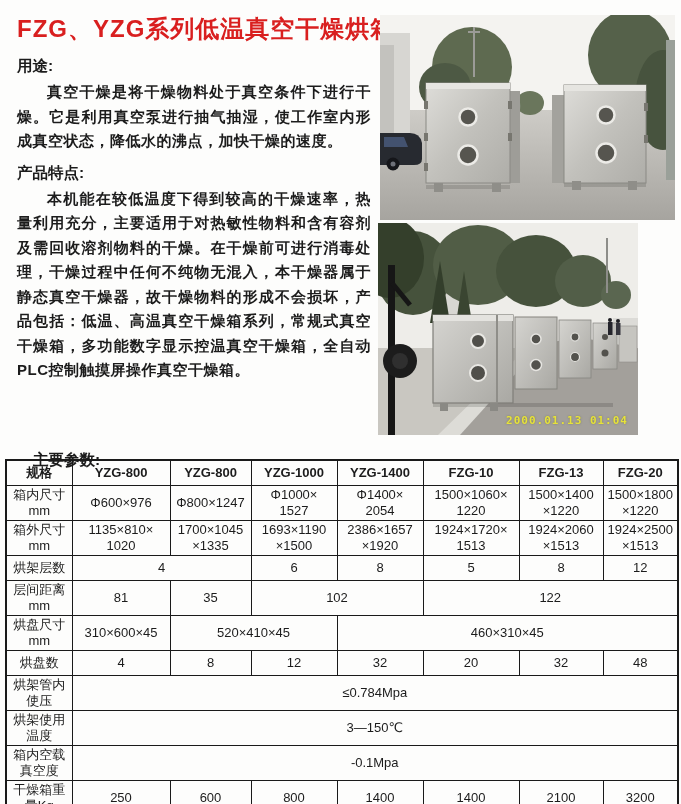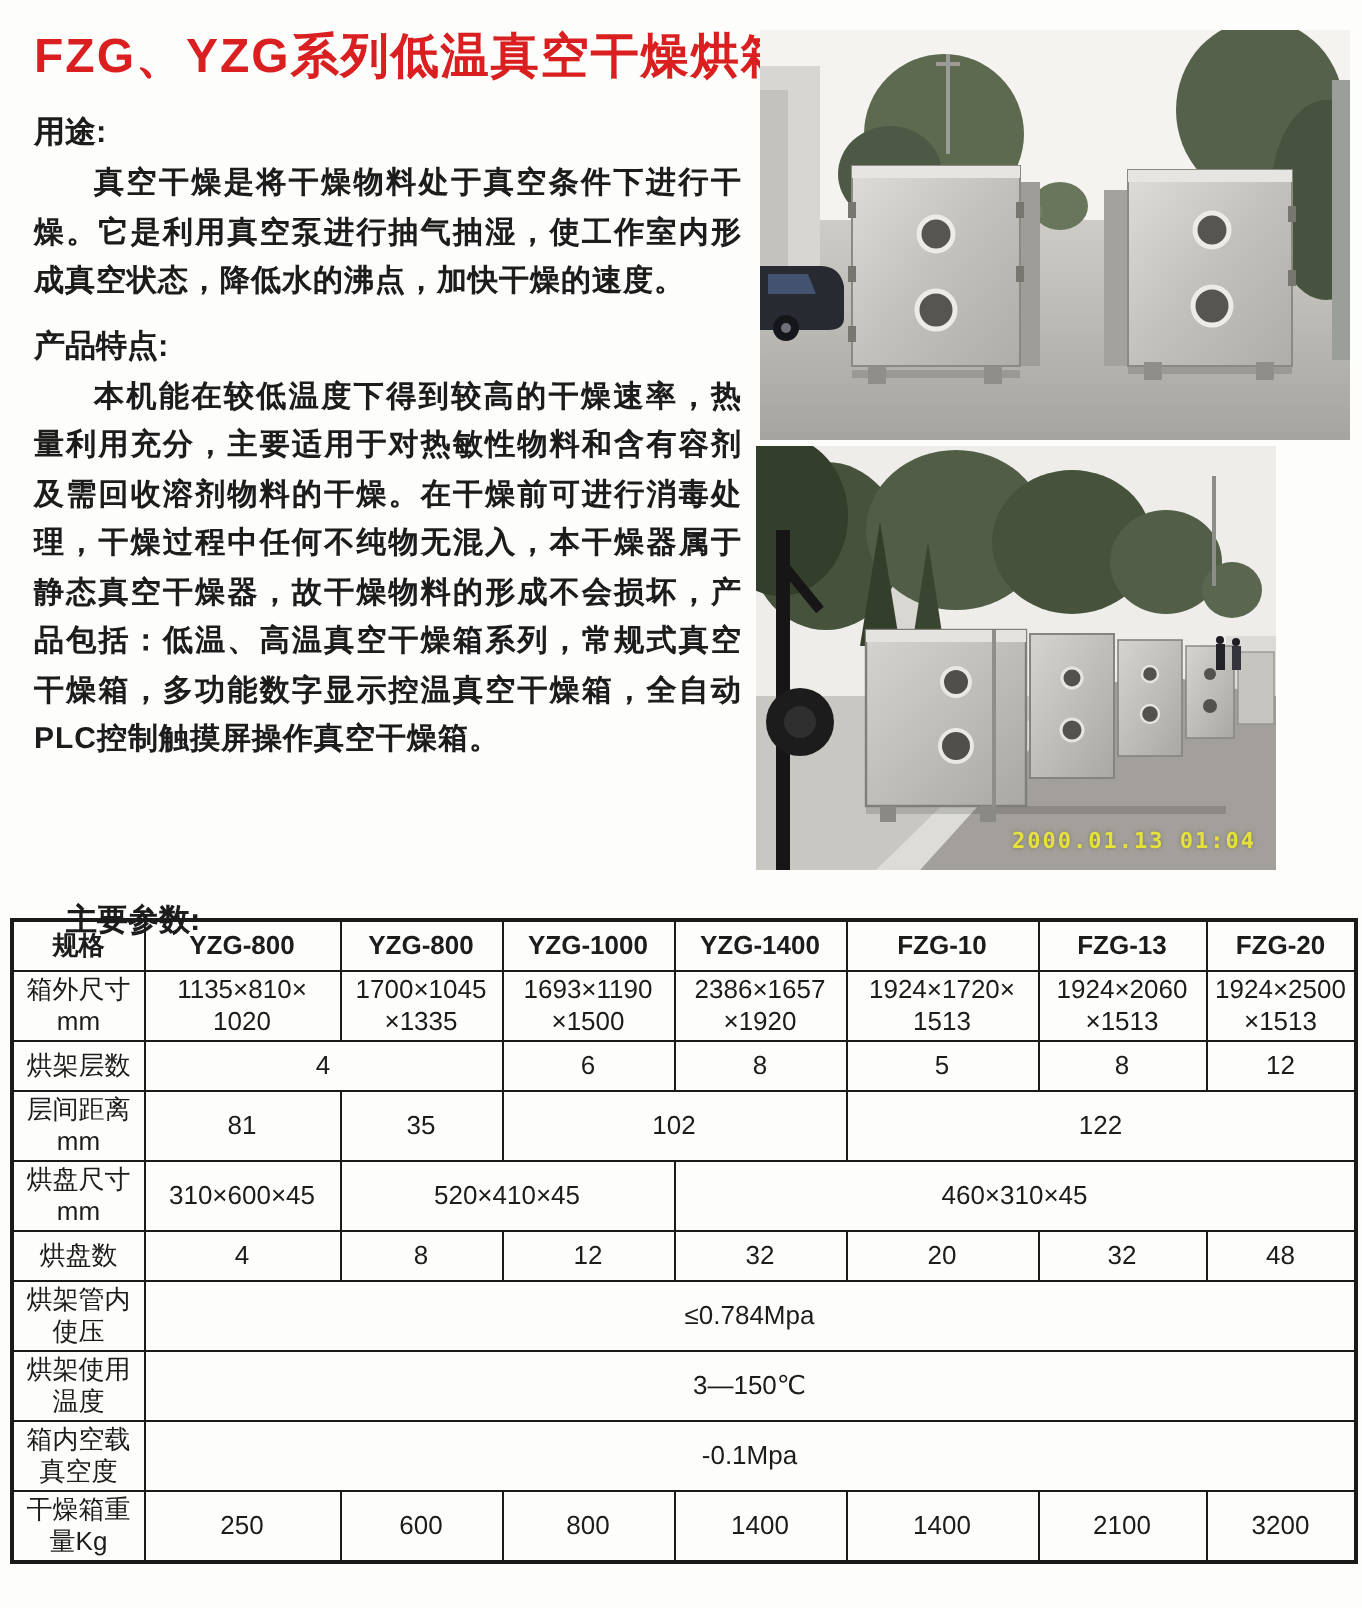--- a/index.html
+++ b/index.html
@@ -202,20 +202,36 @@
       <th>规格</th>
       <th>YZG-800</th>
       <th>YZG-800</th>
       <th>YZG-1000</th>
       <th>YZG-1400</th>
       <th>FZG-10</th>
       <th>FZG-13</th>
       <th>FZG-20</th>
     </tr>
     <tr class="h2">
+      <td class="label-cell">箱内尺寸
+mm</td>
+      <td>Φ600×976</td>
+      <td>Φ800×1247</td>
+      <td>Φ1000×
+1527</td>
+      <td>Φ1400×
+2054</td>
+      <td>1500×1060×
+1220</td>
+      <td>1500×1400
+×1220</td>
+      <td>1500×1800
+×1220</td>
+    </tr>
+    <tr class="h2">
       <td class="label-cell">箱外尺寸
 mm</td>
       <td>1135×810×
 1020</td>
       <td>1700×1045
 ×1335</td>
       <td>1693×1190
 ×1500</td>
       <td>2386×1657
 ×1920</td>

